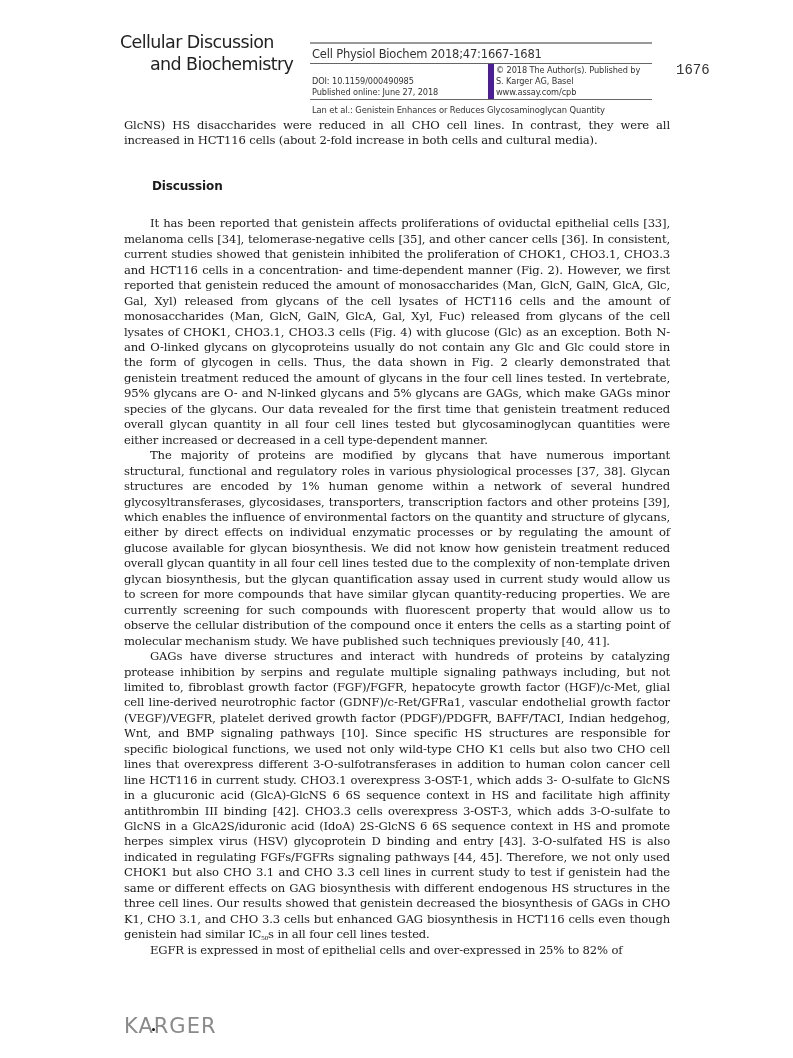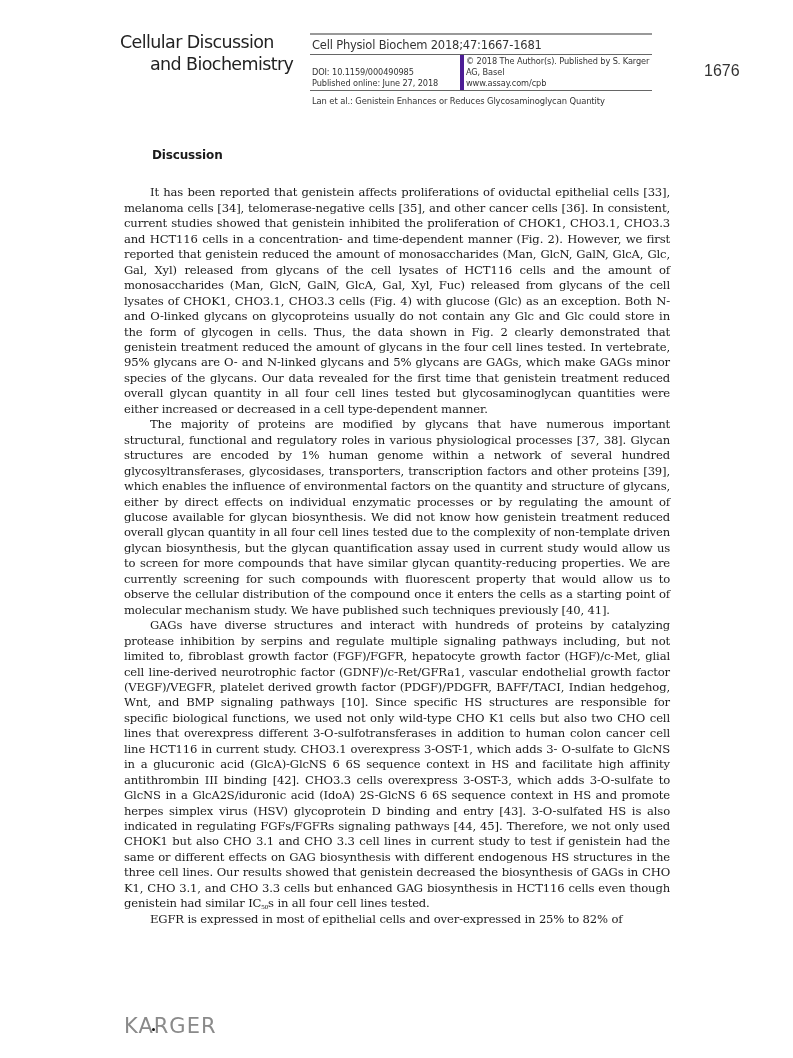--- a/index.html
+++ b/index.html
@@ -2,29 +2,29 @@
 <html><head>
 <meta charset="utf-8">
 <style>
   html, body { margin: 0; padding: 0; background: #ffffff; }
   body { width: 793px; height: 1058px; position: relative; overflow: hidden; color: #1a1a1a; }
 
   .journal-logo { position: absolute; left: 120px; top: 31px; font-family: "DejaVu Sans", sans-serif; font-size: 17.5px; line-height: 22px; color: #222; letter-spacing: -0.6px; }
   .journal-logo .l1 { display: block; }
   .journal-logo .l2 { display: block; padding-left: 30px; }
 
-  .hdr { position: absolute; left: 310px; top: 33px; width: 342px; font-family: "DejaVu Sans", sans-serif; color: #333; }
+  .hdr { position: absolute; left: 310px; top: 42px; width: 342px; font-family: "DejaVu Sans", sans-serif; color: #333; }
   .hdr .topline { border-top: 2px solid #999; }
   .hdr .cite { font-size: 11.5px; padding: 3px 0 2px 2px; border-bottom: 1px solid #666; letter-spacing: -0.2px; }
   .hdr .grid { display: flex; border-bottom: 1px solid #666; font-size: 8.2px; line-height: 11px; letter-spacing: -0.1px; align-items: flex-end; }
   .hdr .grid .c1 { width: 146px; padding: 1px 2px; }
-  .hdr .grid .c2 { flex: 1; padding: 1px 2px; border-left: 4px solid #4c1d95; }
+  .hdr .grid .c2 { flex: 1; padding: 1px 2px; border-left: 6px solid #4c1d95; margin-left: 28px; }
   .hdr .authors { font-size: 8.4px; padding: 5px 2px; letter-spacing: -0.1px; }
 
-  .page-num { position: absolute; left: 704px; top: 62px; font-family: Liberation Sans, sans-serif; font-size: 16px; color: #333; }
+  .page-num { position: absolute; left: 676px; top: 62px; font-family: Liberation Mono, monospace; font-size: 14px; color: #333; }
 
   .body { position: absolute; left: 124px; top: 118px; width: 546px; font-family: "DejaVu Serif", serif; font-size: 11.6px; line-height: 15.45px; text-align: justify; color: #1a1a1a; letter-spacing: -0.15px; }
   .body p { margin: 0; }
   .body .indent { text-indent: 26px; }
   .body .heading { font-family: "DejaVu Sans", sans-serif; font-weight: bold; font-size: 12px; margin: 30px 0 22px 28px; }
   sub { font-size: 7px; vertical-align: -2px; line-height: 0; font-family: Liberation Serif, serif; }
 
   .karger { position: absolute; left: 124px; top: 985px; font-family: "DejaVu Sans", sans-serif; font-size: 21px; color: #8a8a8a; letter-spacing: 1px; margin-top: 29px; }
   .karger .dot { position: absolute; left: 28px; top: 14px; width: 3px; height: 3px; border-radius: 50%; background: #111; }
 </style>
@@ -48,20 +48,21 @@
       <div>© 2018 The Author(s). Published by S. Karger AG, Basel</div>
       <div>www.assay.com/cpb</div>
     </div>
   </div>
   <div class="authors">Lan et al.: Genistein Enhances or Reduces Glycosaminoglycan Quantity</div>
 </div>
 
 <div class="page-num">1676</div>
 
 <div class="body">
+  <p>GlcNS) HS disaccharides were reduced in all CHO cell lines. In contrast, they were all increased in HCT116 cells (about 2-fold increase in both cells and cultural media).</p>
   <div class="heading">Discussion</div>
   <p class="indent">It has been reported that genistein affects proliferations of oviductal epithelial cells [33], melanoma cells [34], telomerase-negative cells [35], and other cancer cells [36]. In consistent, current studies showed that genistein inhibited the proliferation of CHOK1, CHO3.1, CHO3.3 and HCT116 cells in a concentration- and time-dependent manner (Fig. 2). However, we first reported that genistein reduced the amount of monosaccharides (Man, GlcN, GalN, GlcA, Glc, Gal, Xyl) released from glycans of the cell lysates of HCT116 cells and the amount of monosaccharides (Man, GlcN, GalN, GlcA, Gal, Xyl, Fuc) released from glycans of the cell lysates of CHOK1, CHO3.1, CHO3.3 cells (Fig. 4) with glucose (Glc) as an exception. Both N- and O-linked glycans on glycoproteins usually do not contain any Glc and Glc could store in the form of glycogen in cells. Thus, the data shown in Fig. 2 clearly demonstrated that genistein treatment reduced the amount of glycans in the four cell lines tested. In vertebrate, 95% glycans are O- and N-linked glycans and 5% glycans are GAGs, which make GAGs minor species of the glycans. Our data revealed for the first time that genistein treatment reduced overall glycan quantity in all four cell lines tested but glycosaminoglycan quantities were either increased or decreased in a cell type-dependent manner.</p>
   <p class="indent">The majority of proteins are modified by glycans that have numerous important structural, functional and regulatory roles in various physiological processes [37, 38]. Glycan structures are encoded by 1% human genome within a network of several hundred glycosyltransferases, glycosidases, transporters, transcription factors and other proteins [39], which enables the influence of environmental factors on the quantity and structure of glycans, either by direct effects on individual enzymatic processes or by regulating the amount of glucose available for glycan biosynthesis. We did not know how genistein treatment reduced overall glycan quantity in all four cell lines tested due to the complexity of non-template driven glycan biosynthesis, but the glycan quantification assay used in current study would allow us to screen for more compounds that have similar glycan quantity-reducing properties. We are currently screening for such compounds with fluorescent property that would allow us to observe the cellular distribution of the compound once it enters the cells as a starting point of molecular mechanism study. We have published such techniques previously [40, 41].</p>
   <p class="indent"><span>GAGs have diverse structures and interact with hundreds of proteins by catalyzing protease inhibition by serpins and regulate multiple signaling pathways including, but not limited to, fibroblast growth factor (FGF)/FGFR, hepatocyte growth factor (HGF)/c-Met, glial cell line-derived neurotrophic factor (GDNF)/c-Ret/GFRa1, vascular endothelial growth factor (VEGF)/VEGFR, platelet derived growth factor (PDGF)/PDGFR, BAFF/TACI, Indian hedgehog, Wnt, and BMP signaling pathways [10]. Since specific HS structures are responsible for specific biological functions, we used not only wild-type CHO K1 cells but also two CHO cell lines that overexpress different 3-O-sulfotransferases in addition to human colon cancer cell line HCT116 in current study. CHO3.1 overexpress 3-OST-1, which adds 3- O-sulfate to GlcNS in a glucuronic acid (GlcA)-GlcNS 6 6S sequence context in HS and facilitate high affinity antithrombin III binding [42]. CHO3.3 cells overexpress 3-OST-3, which adds 3-O-sulfate to GlcNS in a GlcA2S/iduronic acid (IdoA) 2S-GlcNS 6 6S sequence context in HS and promote herpes simplex virus (HSV) glycoprotein D binding and entry [43]. 3-O-sulfated HS is also indicated in regulating FGFs/FGFRs signaling pathways [44, 45]. Therefore, we not only used CHOK1 but also CHO 3.1 and CHO 3.3 cell lines in current study to test if genistein had the same or different effects on GAG biosynthesis with different endogenous HS structures in the three cell lines. Our results showed that genistein decreased the biosynthesis of GAGs in CHO K1, CHO 3.1, and CHO 3.3 cells but enhanced GAG biosynthesis in HCT116 cells even though genistein had similar IC</span><sub>50</sub><span>s in all four cell lines tested.</span></p>
   <p class="indent">EGFR is expressed in most of epithelial cells and over-expressed in 25% to 82% of</p>
 </div>
 
 <div class="karger">
   <span>KARGER</span>
   <span class="dot"></span>

